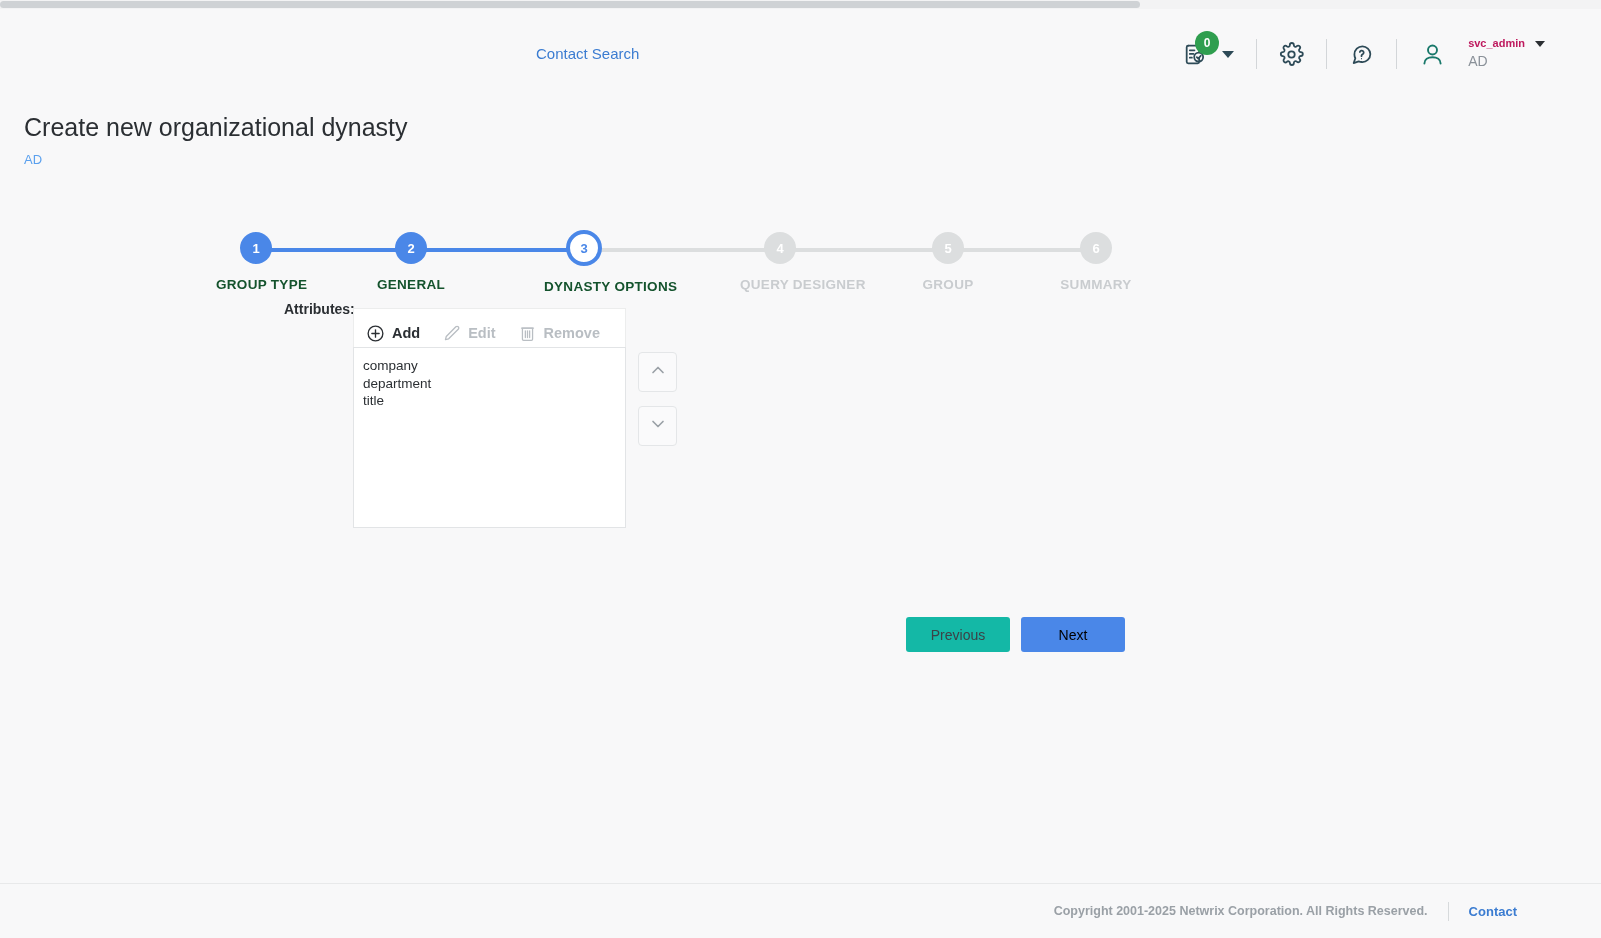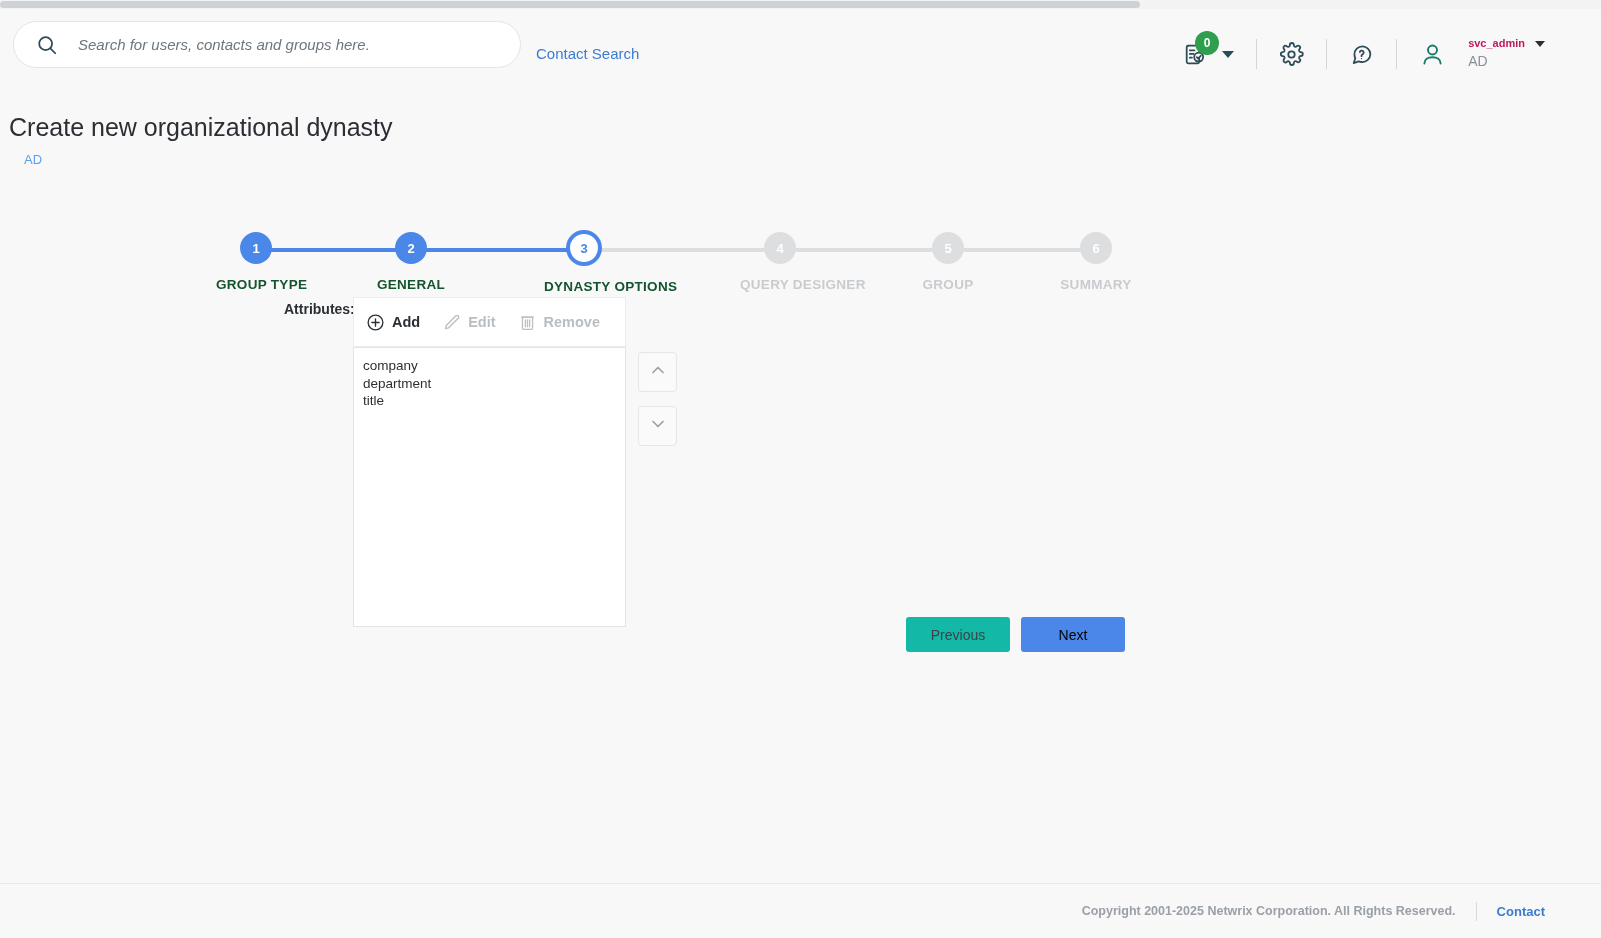--- a/index.html
+++ b/index.html
@@ -121,21 +121,21 @@
     font-size: 11px; font-weight: 700; color: #be185d;
     display: flex; align-items: center;
   }
   .user-name .caret-down { margin-left: 10px; border-top-color: #2b2f33;
     border-left-width: 5px; border-right-width: 5px; border-top-width: 6px; }
   .user-sub { font-size: 14px; color: #8a9199; margin-top: 2px; }
 
   
   .page-title {
     position: absolute;
-    left: 9px; top: 113px;
+    left: 24px; top: 113px;
     font-size: 25px;
     font-weight: 400;
     color: #2b2f33;
   }
   .breadcrumb {
     position: absolute;
     left: 24px; top: 152px;
     font-size: 13px;
     color: #5aa0ee;
     cursor: pointer;
@@ -204,21 +204,21 @@
   
   .attr-label {
     position: absolute;
     left: 284px; top: 301px;
     font-size: 14px;
     font-weight: 700;
     color: #2b2f33;
   }
   .attr-toolbar {
     position: absolute;
-    left: 353px; top: 297px;
+    left: 353px; top: 308px;
     width: 273px; height: 50px;
     background: #ffffff;
     border: 1px solid #eceded;
     display: flex;
     align-items: center;
     padding-left: 10px;
     gap: 18px;
   }
   .tb-btn {
     display: flex;
@@ -229,21 +229,21 @@
     cursor: pointer;
     padding: 4px 2px;
   }
   .tb-btn.enabled { color: #2b2f33; }
   .tb-btn.disabled { color: #b9bec3; cursor: default; }
   .tb-ico { width: 19px; height: 19px; display: block; }
 
   .attr-list {
     position: absolute;
     left: 353px; top: 347px;
-    width: 273px; height: 280px;
+    width: 273px; height: 181px;
     background: #ffffff;
     border: 1px solid #e2e4e6;
     padding: 9px 0 0 9px;
     overflow: auto;
   }
   .attr-item {
     font-size: 13.5px;
     color: #2b2f33;
     line-height: 17.6px;
     padding: 0;
@@ -290,21 +290,21 @@
 
   
   .footer {
     position: absolute;
     left: 0; bottom: 0;
     width: 1601px; height: 55px;
     border-top: 1px solid #e8e9ea;
     display: flex;
     align-items: center;
     justify-content: flex-end;
-    padding-right: 56px;
+    padding-right: 84px;
     gap: 0;
   }
   .copyright {
     font-size: 12.5px;
     font-weight: 700;
     color: #9aa0a6;
   }
   .fsep {
     width: 1px; height: 19px;
     background: #d7dadc;
@@ -319,29 +319,20 @@
 </style>
 </head>
 <body>
 
 <div class="top-scroll-track">
   <div class="top-scroll-thumb"></div>
 </div>
 
 <div class="header">
 
-  <div class="search-wrap">
-    <span class="search-icon">
-      <svg viewBox="0 0 24 24" width="22" height="22" fill="none" stroke="currentColor" stroke-width="1.9" stroke-linecap="round">
-        <circle cx="10.5" cy="10.5" r="7"></circle>
-        <line x1="15.6" y1="15.6" x2="21" y2="21"></line>
-      </svg>
-    </span>
-    <input class="search-input" type="text" placeholder="Search for users, contacts and groups here." style="">
-  </div>
 
   <div class="advanced-search">Contact Search</div>
 
   <div class="header-right">
 
     <div class="hr-item">
       <span class="badge-wrap">
         <span class="icon-btn">
           <svg viewBox="0 0 24 24" width="25" height="25" fill="none" stroke="currentColor" stroke-width="1.7" stroke-linecap="round" stroke-linejoin="round">
             <path d="M6 3.5h9a1.5 1.5 0 0 1 1.5 1.5v4"></path>

